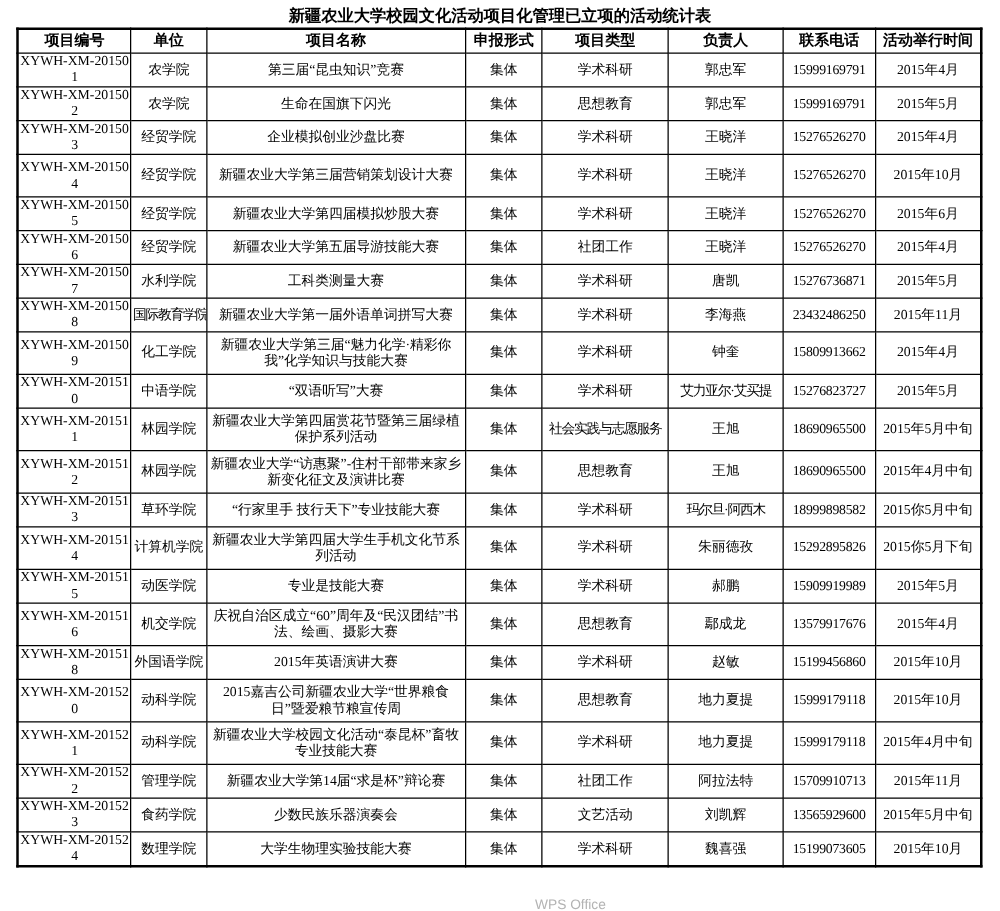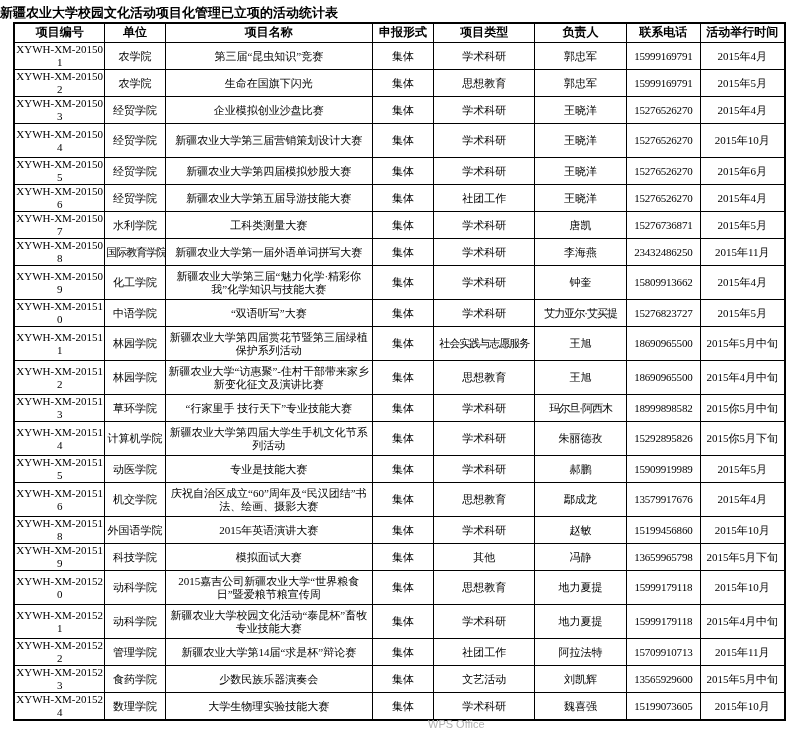--- a/index.html
+++ b/index.html
@@ -6,20 +6,21 @@
   .page{
     position:relative;
     width:800px;height:729px;
     background:#ffffff;
     overflow:hidden;
     font-family:"Liberation Serif","DejaVu Serif",serif;
     color:#000000;
   }
   .title{
     margin-top:5px;
+    text-align:center;
     font-weight:bold;
     font-size:13px;
     line-height:16px;
     font-family:"Liberation Sans","DejaVu Sans",sans-serif;
   }
   table.stat{
     border-collapse:collapse;
     table-layout:fixed;
     margin:1px 0 0 13px;
     width:773px;
@@ -257,30 +258,20 @@
         <tr>
           <td class="cell-project-id">XYWH-XM-201518</td>
           <td class="cell-unit">外国语学院</td>
           <td class="cell-project-name">2015年英语演讲大赛</td>
           <td class="cell-form">集体</td>
           <td class="cell-type">学术科研</td>
           <td class="cell-person">赵敏</td>
           <td class="cell-phone">15199456860</td>
           <td class="cell-time">2015年10月</td>
         </tr>
-        <tr>
-          <td class="cell-project-id">XYWH-XM-201519</td>
-          <td class="cell-unit">科技学院</td>
-          <td class="cell-project-name">模拟面试大赛</td>
-          <td class="cell-form">集体</td>
-          <td class="cell-type">其他</td>
-          <td class="cell-person">冯静</td>
-          <td class="cell-phone">13659965798</td>
-          <td class="cell-time">2015年5月下旬</td>
-        </tr>
         <tr class="tall">
           <td class="cell-project-id">XYWH-XM-201520</td>
           <td class="cell-unit">动科学院</td>
           <td class="cell-project-name">2015嘉吉公司新疆农业大学“世界粮食日”暨爱粮节粮宣传周</td>
           <td class="cell-form">集体</td>
           <td class="cell-type">思想教育</td>
           <td class="cell-person">地力夏提</td>
           <td class="cell-phone">15999179118</td>
           <td class="cell-time">2015年10月</td>
         </tr>

